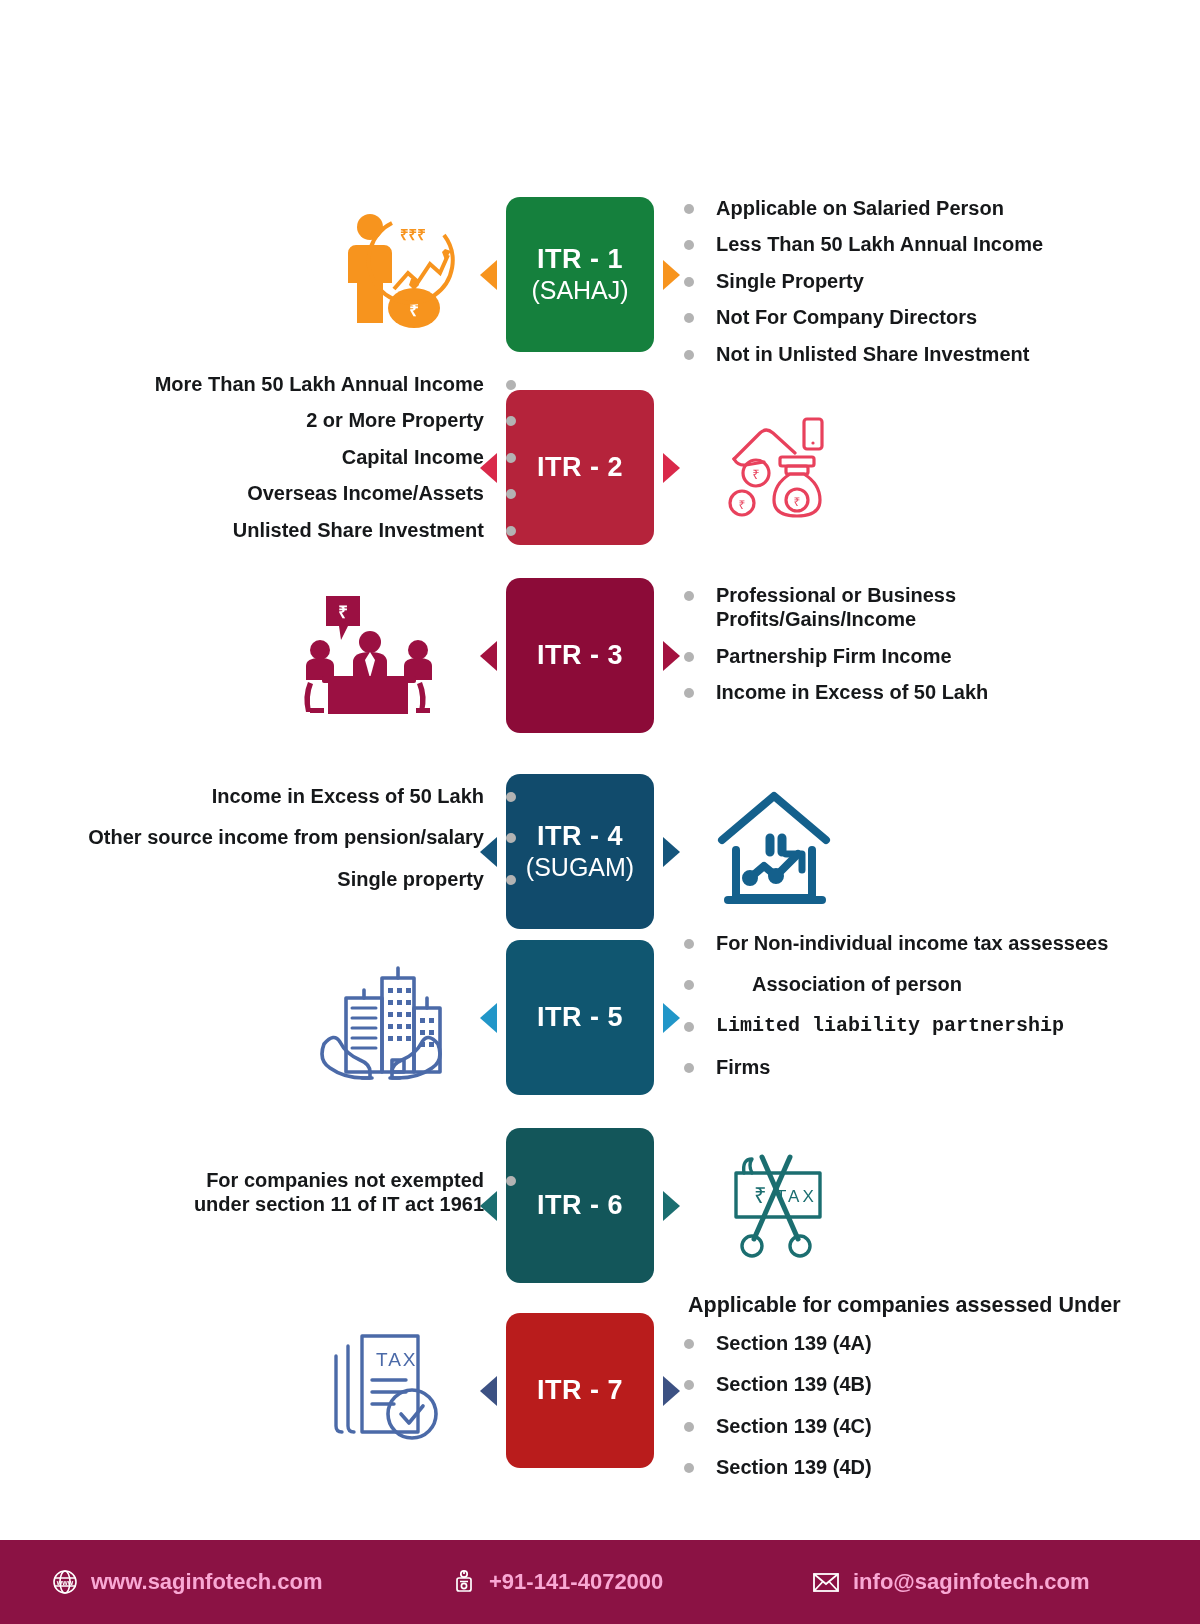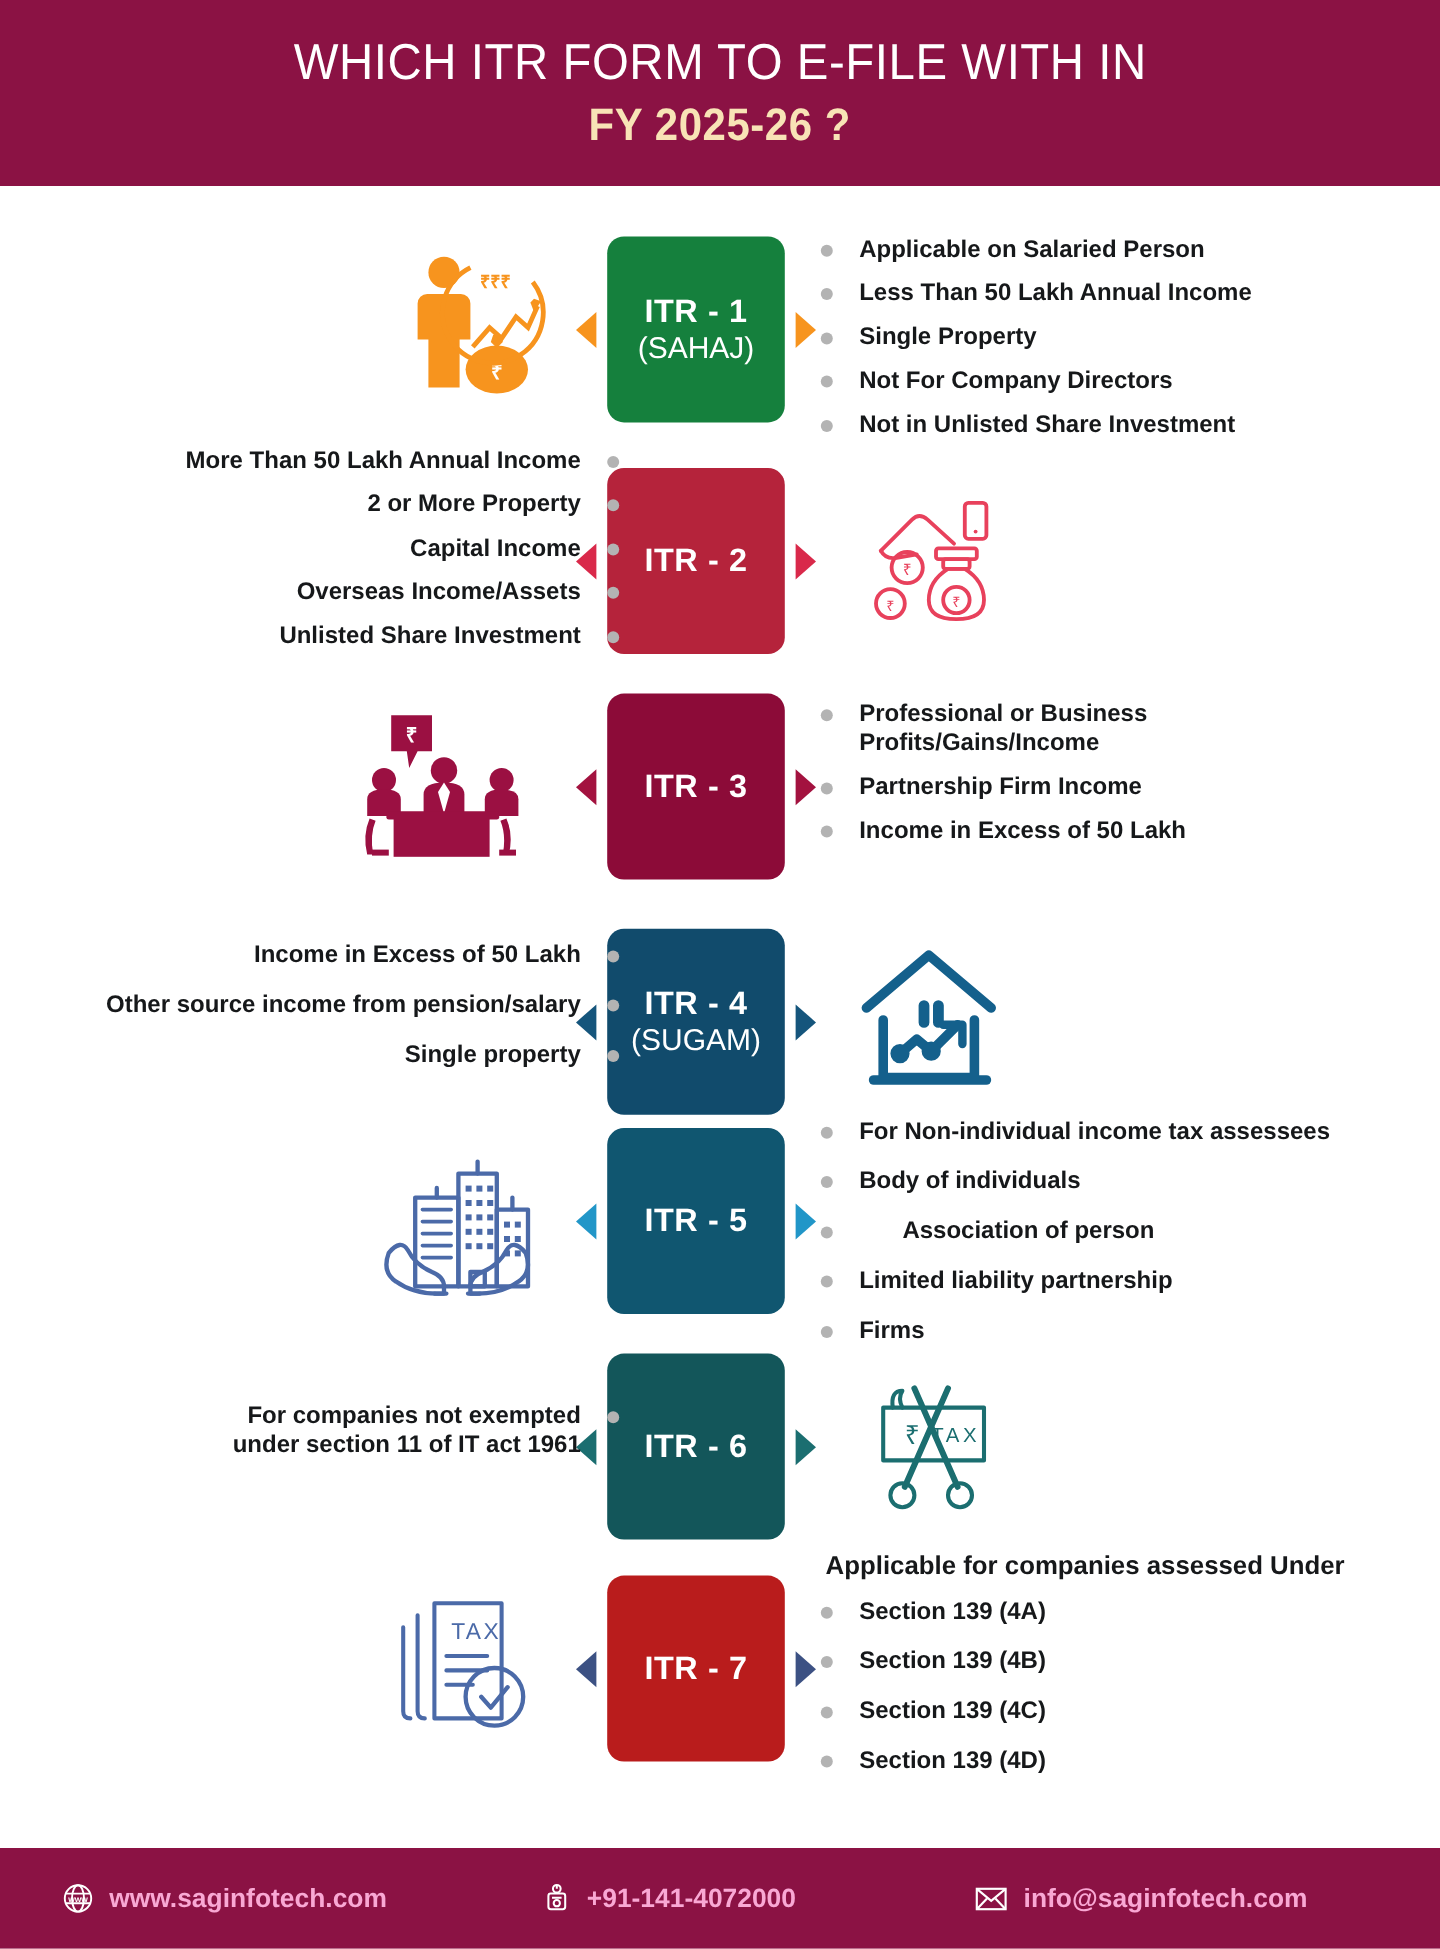--- a/index.html
+++ b/index.html
@@ -125,24 +125,20 @@
   .foot-item .fi-icon { margin-right: 13px; display: flex; align-items: center; }
   .foot-1 { position: absolute; left: 52px; }
   .foot-2 { position: absolute; left: 452px; }
   .foot-3 { position: absolute; left: 812px; }
 </style>
 </head>
 <body>
 
 <div class="page">
 
-  <div class="header">
-    <div class="header-line1">WHICH ITR FORM TO E-FILE WITH IN</div>
-    <div class="header-line2">FY 2025-26 ?</div>
-  </div>
 
   <div class="row" style="top:185px;height:185px;">
     <div class="icon-slot" style="left:325px;top:18px;width:135px;height:128px;">
       <svg width="130" height="125" viewBox="0 0 130 125">
         <g fill="#F7941E">
           <circle cx="42" cy="22" r="13"></circle>
           <path d="M28 40 h28 a8 8 0 0 1 8 8 v30 h-9 v40 h-26 v-40 h-9 v-30 a8 8 0 0 1 8 -8z"></path>
           <path d="M74 80 q-8 -12 -2 -16 q6 -4 10 2 q5 -8 12 -2 q14 12 6 24 q-6 10 -15 10 q-12 0 -11 -18z" opacity="0"></path>
           <ellipse cx="86" cy="103" rx="26" ry="20"></ellipse>
           <path d="M81 80 l5 5 l5 -5 l-2 -6 h-6z"></path>
@@ -371,29 +367,25 @@
         <span class="tri tri-right" style="color:#2196C8;"></span>
         <div class="itr-code">ITR - 5</div>
       </div>
     </div>
 
     <div class="bullets right" style="top:6px;">
       <div class="bul" style="margin-bottom:17px;">
           <span class="dot"></span>
           <span>For Non-individual income tax assessees</span>
         </div>
-      <div class="bul" style="margin-bottom:17px;">
-          <span class="dot"></span>
-          <span>Body of individuals</span>
-        </div>
       <div class="bul" style="margin-bottom:17px;gap:36px;">
           <span class="dot"></span>
           <span>Association of person</span>
         </div>
-      <div class="bul" style="margin-bottom:17px;">
+      <div class="bul" style="margin-bottom:17px;font-family:Liberation Mono, monospace;">
           <span class="dot"></span>
           <span>Limited liability partnership</span>
         </div>
       <div class="bul">
           <span class="dot"></span>
           <span>Firms</span>
         </div>
     </div>
   </div>
 

